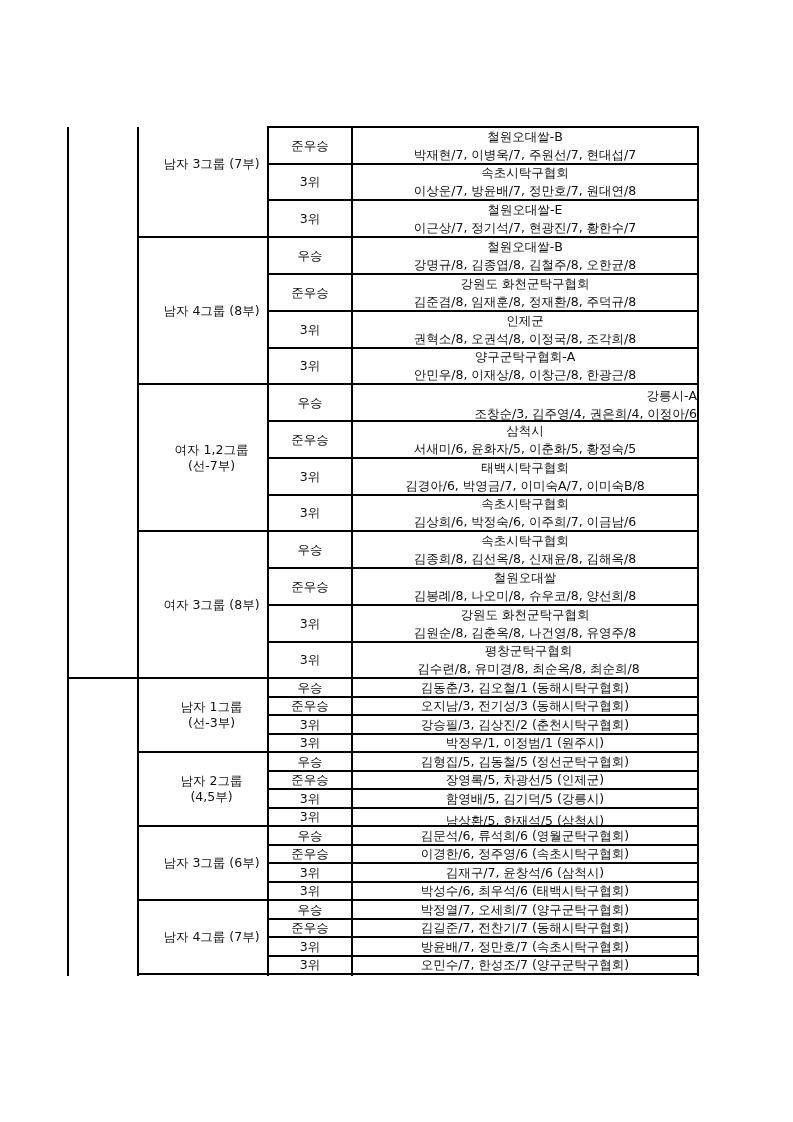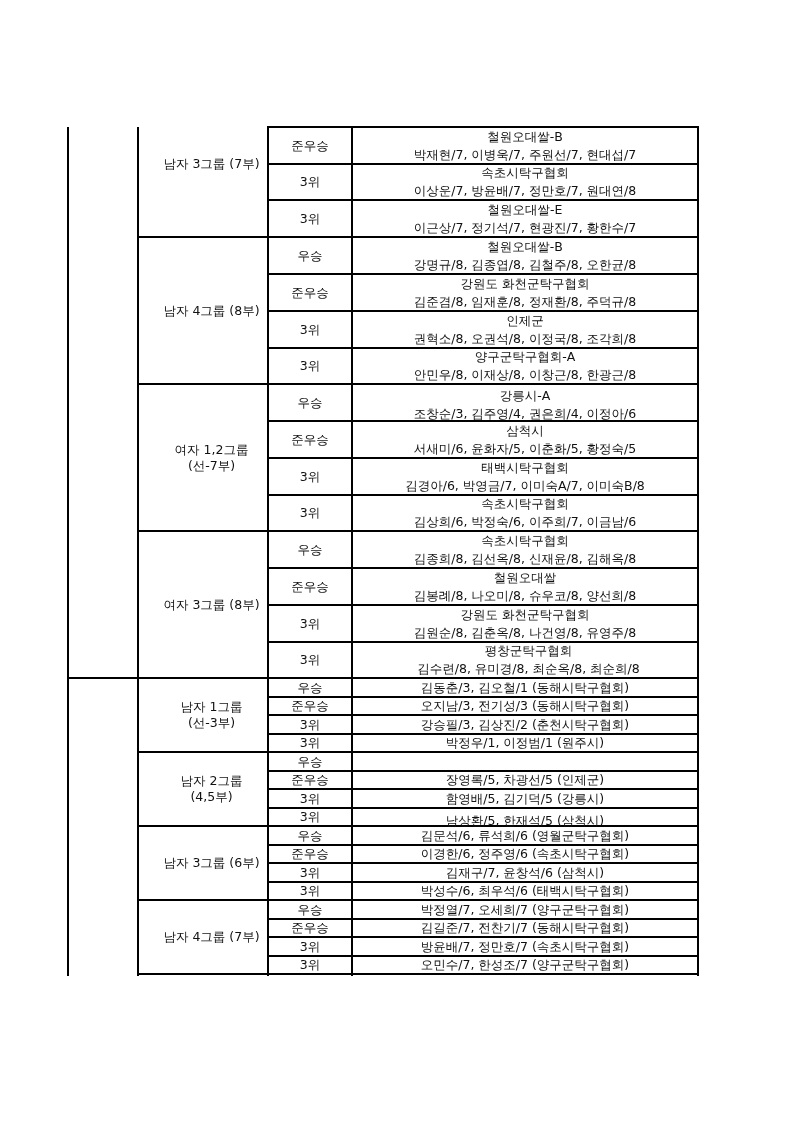--- a/index.html
+++ b/index.html
@@ -133,21 +133,21 @@
     <span class="txt">안민우/8, 이재상/8, 이창근/8, 한광근/8</span>
   </div>
 
   <div class="cell group-label" style="left:139px; top:385px; width:128px; height:145px;">
     <span class="txt">여자 1,2그룹</span>
     <span class="txt">(선-7부)</span>
   </div>
   <div class="cell rank" style="left:269px; top:385px; width:82px; height:35px;">
       <span>우승</span>
     </div>
-  <div class="cell detail" style="left:353px; top:385px; width:344px; height:40px;">
+  <div class="cell detail" style="left:353px; top:385px; width:344px; height:40px;align-items:flex-end;">
     <span class="txt">강릉시-A</span>
     <span class="txt">조창순/3, 김주영/4, 권은희/4, 이정아/6</span>
   </div>
   <div class="cell rank" style="left:269px; top:422px; width:82px; height:35px;">
       <span>준우승</span>
     </div>
   <div class="cell detail" style="left:353px; top:422px; width:344px; height:35px;">
     <span class="txt">삼척시</span>
     <span class="txt">서새미/6, 윤화자/5, 이춘화/5, 황정숙/5</span>
   </div>
@@ -227,20 +227,23 @@
       <span class="txt">박정우/1, 이정범/1 (원주시)</span>
     </div>
 
   <div class="cell group-label" style="left:139px; top:753px; width:128px; height:72px;">
     <span class="txt">남자 2그룹</span>
     <span class="txt">(4,5부)</span>
   </div>
   <div class="cell rank" style="left:269px; top:753px; width:82px; height:17px;">
       <span>우승</span>
     </div>
+  <div class="cell detail single" style="left:353px; top:753px; width:344px; height:17px;">
+      <span class="txt">김형집/5, 김동철/5 (정선군탁구협회)</span>
+    </div>
   <div class="cell rank" style="left:269px; top:772px; width:82px; height:16px;">
       <span>준우승</span>
     </div>
   <div class="cell detail single" style="left:353px; top:772px; width:344px; height:16px;">
       <span class="txt">장영록/5, 차광선/5 (인제군)</span>
     </div>
   <div class="cell rank" style="left:269px; top:790px; width:82px; height:17px;">
       <span>3위</span>
     </div>
   <div class="cell detail single" style="left:353px; top:790px; width:344px; height:17px;">

